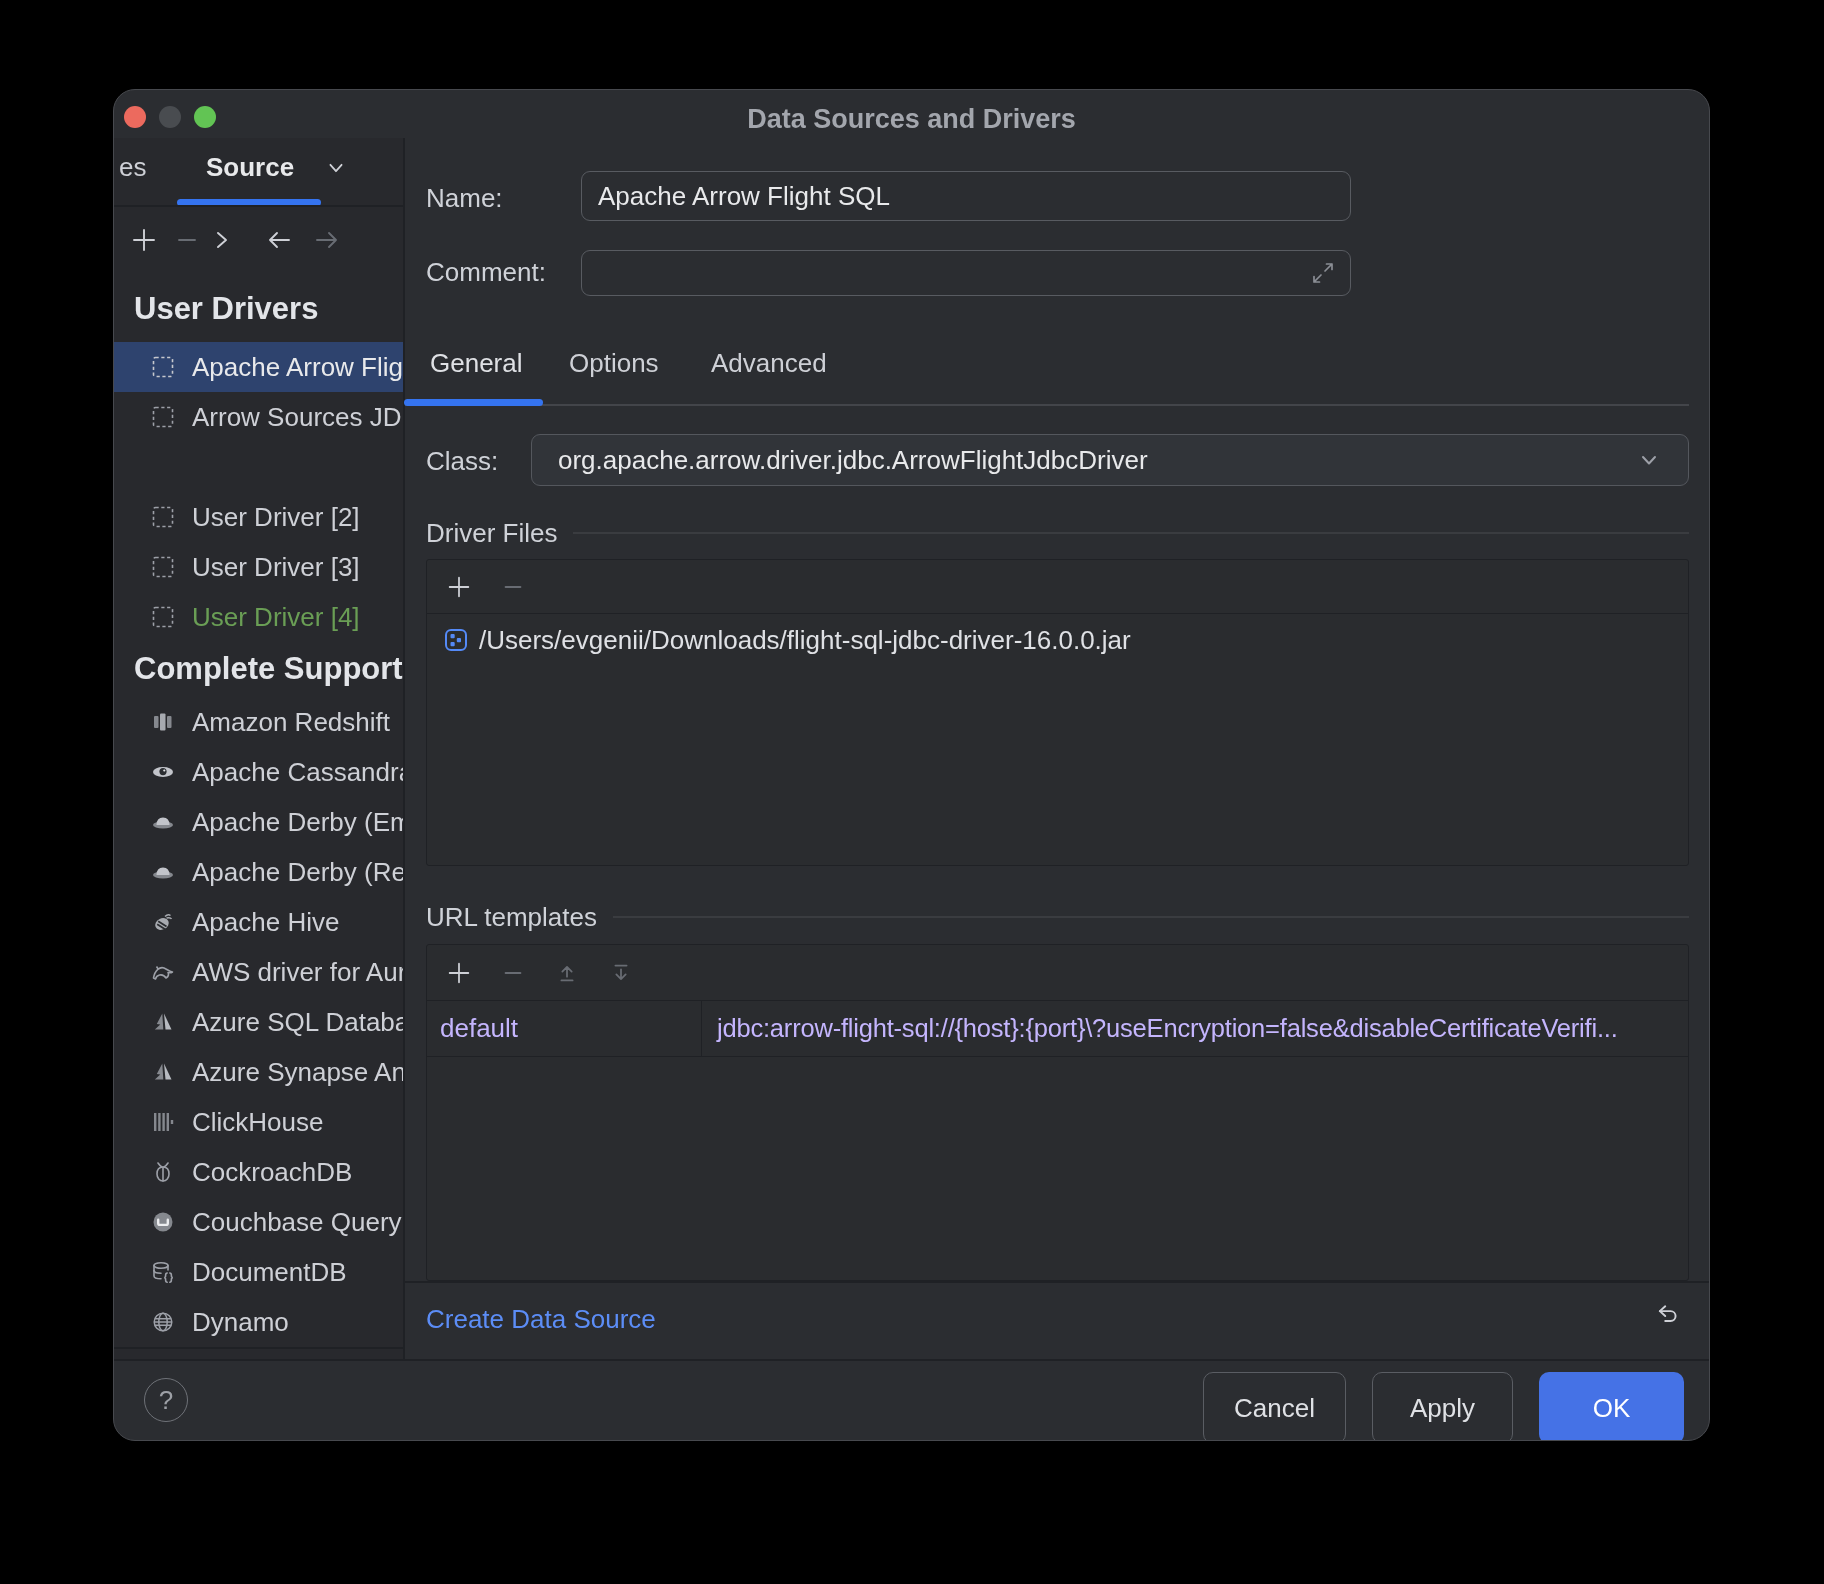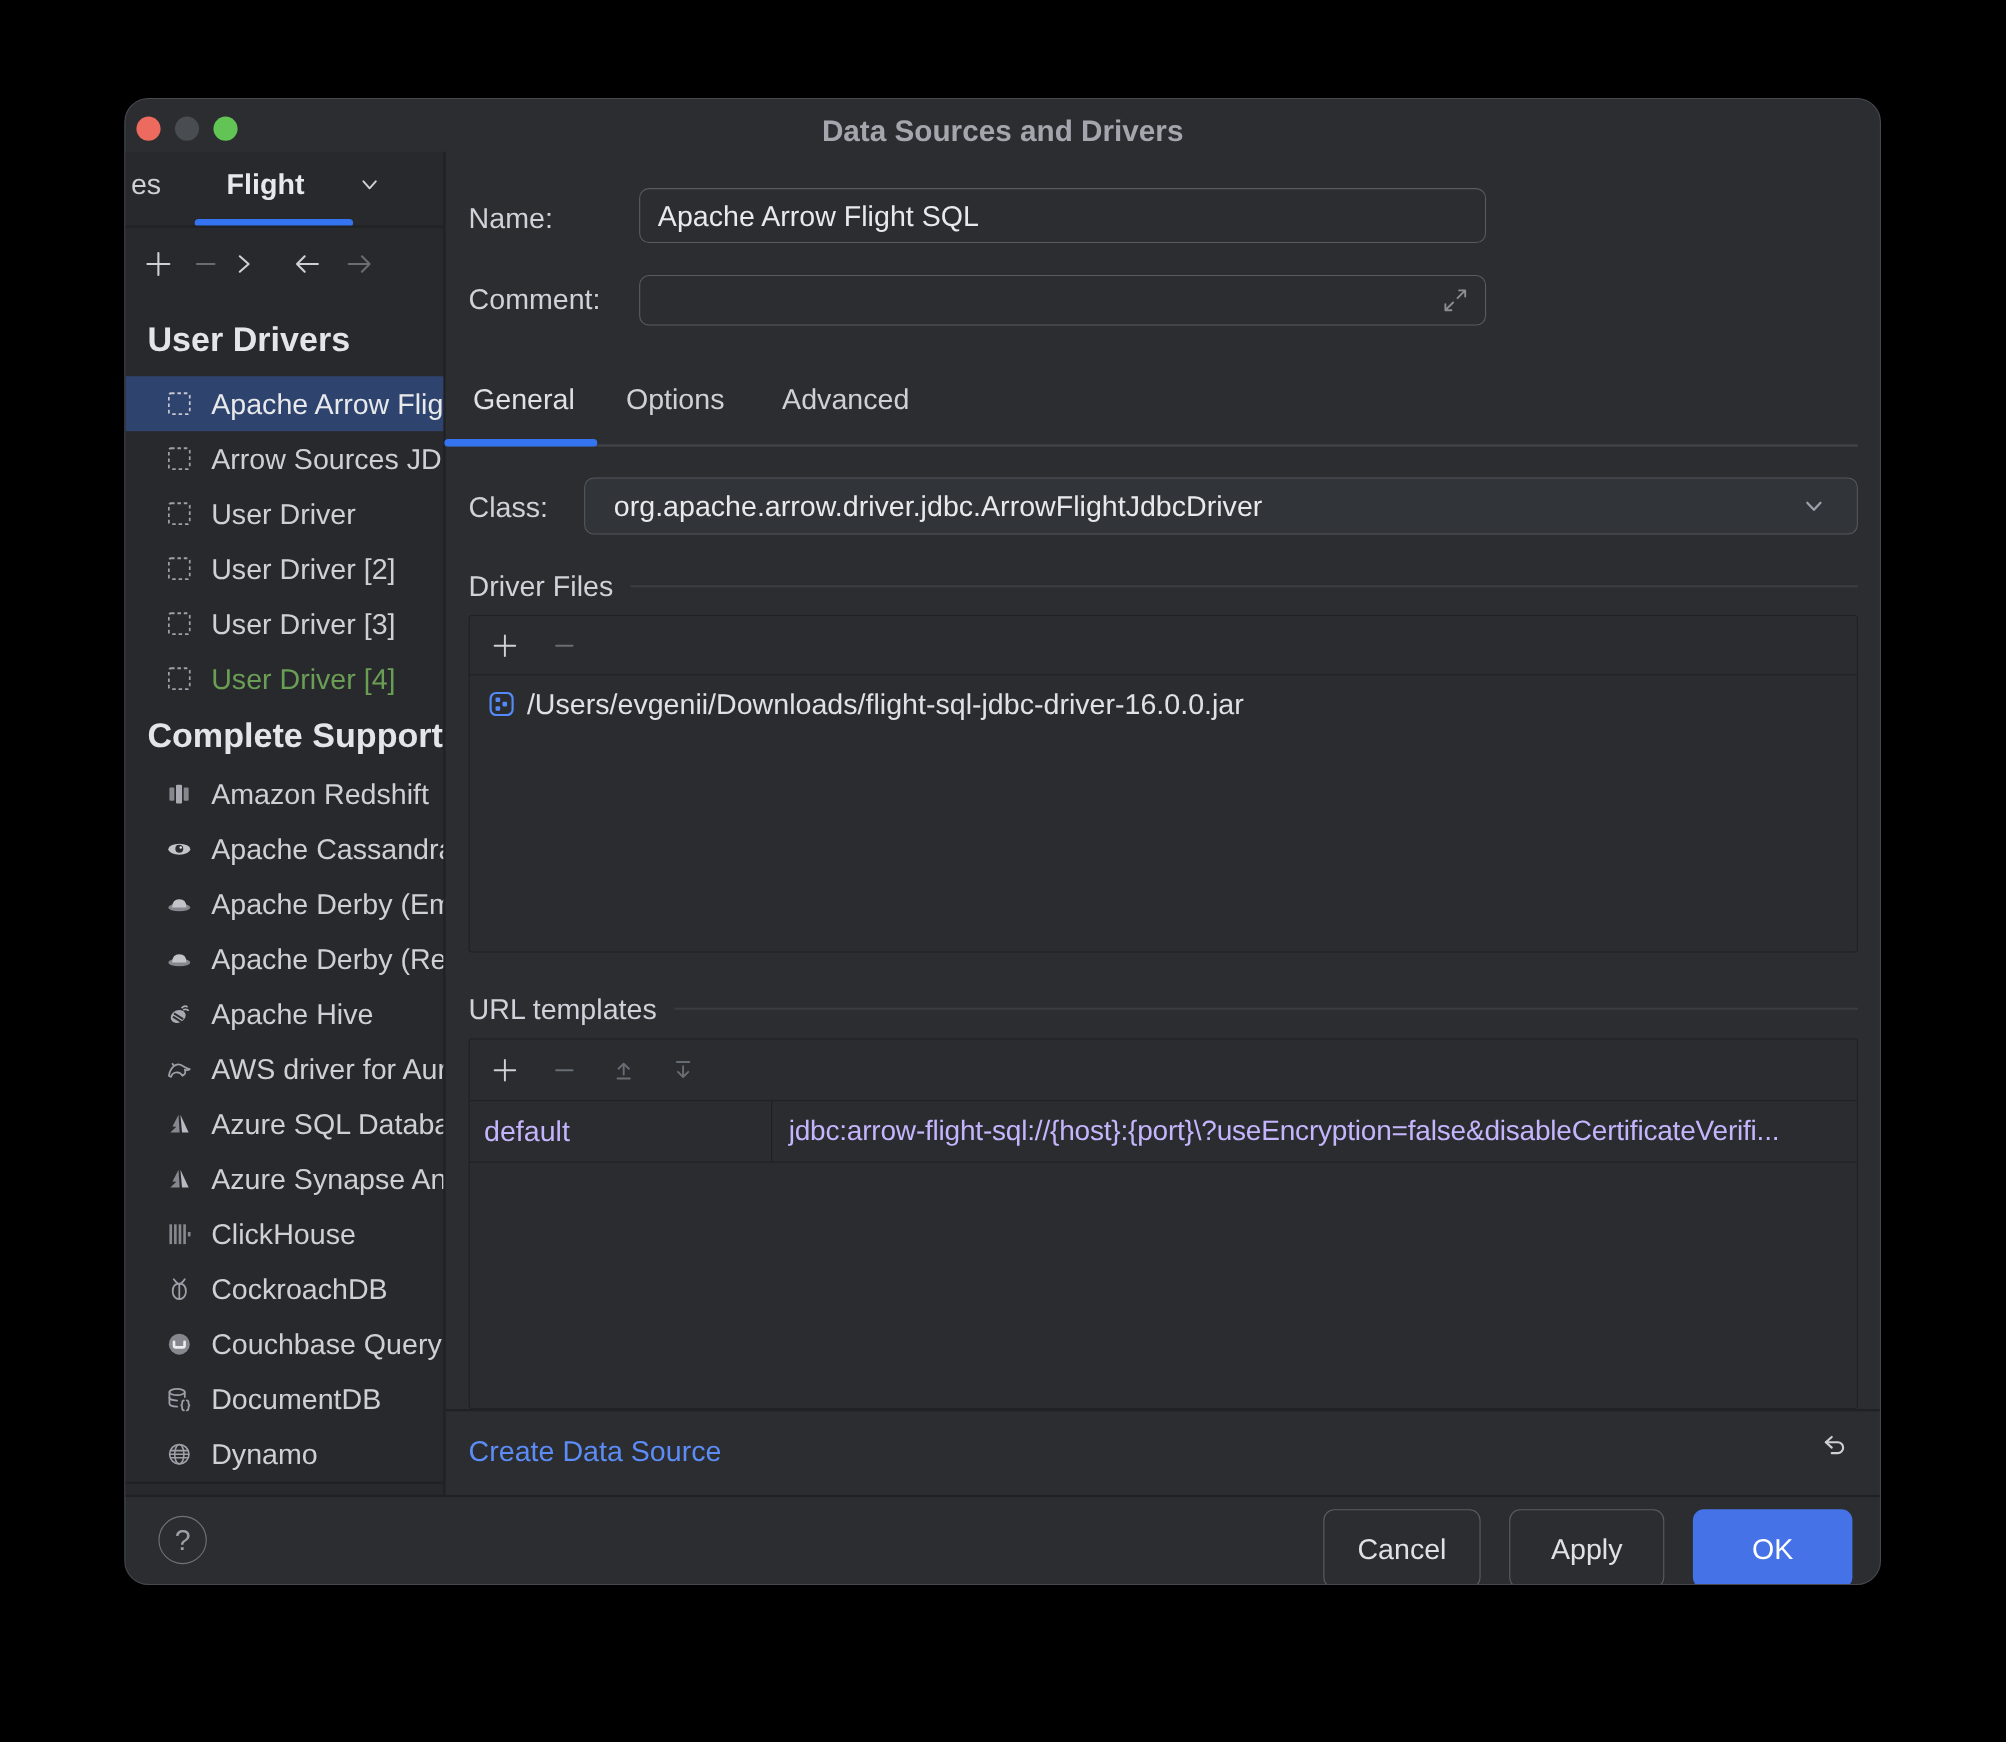--- a/index.html
+++ b/index.html
@@ -60,21 +60,21 @@
 
   <span class="tl abs" style="left:10px;top:16px;background:#EC6A5E;"></span>
   <span class="tl abs" style="left:45px;top:16px;background:#494C50;"></span>
   <span class="tl abs" style="left:80px;top:16px;background:#62C454;"></span>
   <div class="abs title">Data Sources and Drivers</div>
 
   <div class="abs sidebar-bg"></div>
   <div class="abs vdiv"></div>
 
   <div class="abs txt" style="left:5px;top:62px;width:34px;overflow:hidden;">es</div>
-  <div class="abs txt" style="left:92px;top:62px;font-weight:bold;color:#E8E9EB;">Flight</div>
+  <div class="abs txt" style="left:92px;top:62px;font-weight:bold;color:#E8E9EB;">Source</div>
   <div class="abs" style="left:210px;top:66px;">
     <svg width="24" height="24" viewBox="0 0 30 30">
         <path d="M8 11 L15 19 L22 11" fill="none" stroke="#CED0D6" stroke-width="2.2" stroke-linecap="round" stroke-linejoin="round"></path>
       </svg>
   </div>
   <div class="abs drivers-underline" style="background:#3574F0;"></div>
   <div class="abs tabbar-border"></div>
 
   <div class="abs" style="left:15px;top:135px;">
     <svg width="30" height="30" viewBox="0 0 30 30">
@@ -108,26 +108,20 @@
     <svg class="ico" viewBox="0 0 26 26">
         <rect x="3.5" y="3.5" width="19" height="19" rx="2" fill="none" stroke="#C6C8CE" stroke-width="1.6" stroke-dasharray="3.2 2.6"></rect>
       </svg>
     <span class="lbl" style="color:#E8E9EB;">Apache Arrow Flight SQL</span>
   </div>
   <div class="abs side-row" style="top:302px;">
     <svg class="ico" viewBox="0 0 26 26">
         <rect x="3.5" y="3.5" width="19" height="19" rx="2" fill="none" stroke="#9DA0A8" stroke-width="1.6" stroke-dasharray="3.2 2.6"></rect>
       </svg>
     <span class="lbl">Arrow Sources JDBC</span>
-  </div>
-  <div class="abs side-row" style="top:352px;">
-    <svg class="ico" viewBox="0 0 26 26">
-        <rect x="3.5" y="3.5" width="19" height="19" rx="2" fill="none" stroke="#9DA0A8" stroke-width="1.6" stroke-dasharray="3.2 2.6"></rect>
-      </svg>
-    <span class="lbl">User Driver</span>
   </div>
   <div class="abs side-row" style="top:402px;">
     <svg class="ico" viewBox="0 0 26 26">
         <rect x="3.5" y="3.5" width="19" height="19" rx="2" fill="none" stroke="#9DA0A8" stroke-width="1.6" stroke-dasharray="3.2 2.6"></rect>
       </svg>
     <span class="lbl">User Driver [2]</span>
   </div>
   <div class="abs side-row" style="top:452px;">
     <svg class="ico" viewBox="0 0 26 26">
         <rect x="3.5" y="3.5" width="19" height="19" rx="2" fill="none" stroke="#9DA0A8" stroke-width="1.6" stroke-dasharray="3.2 2.6"></rect>

